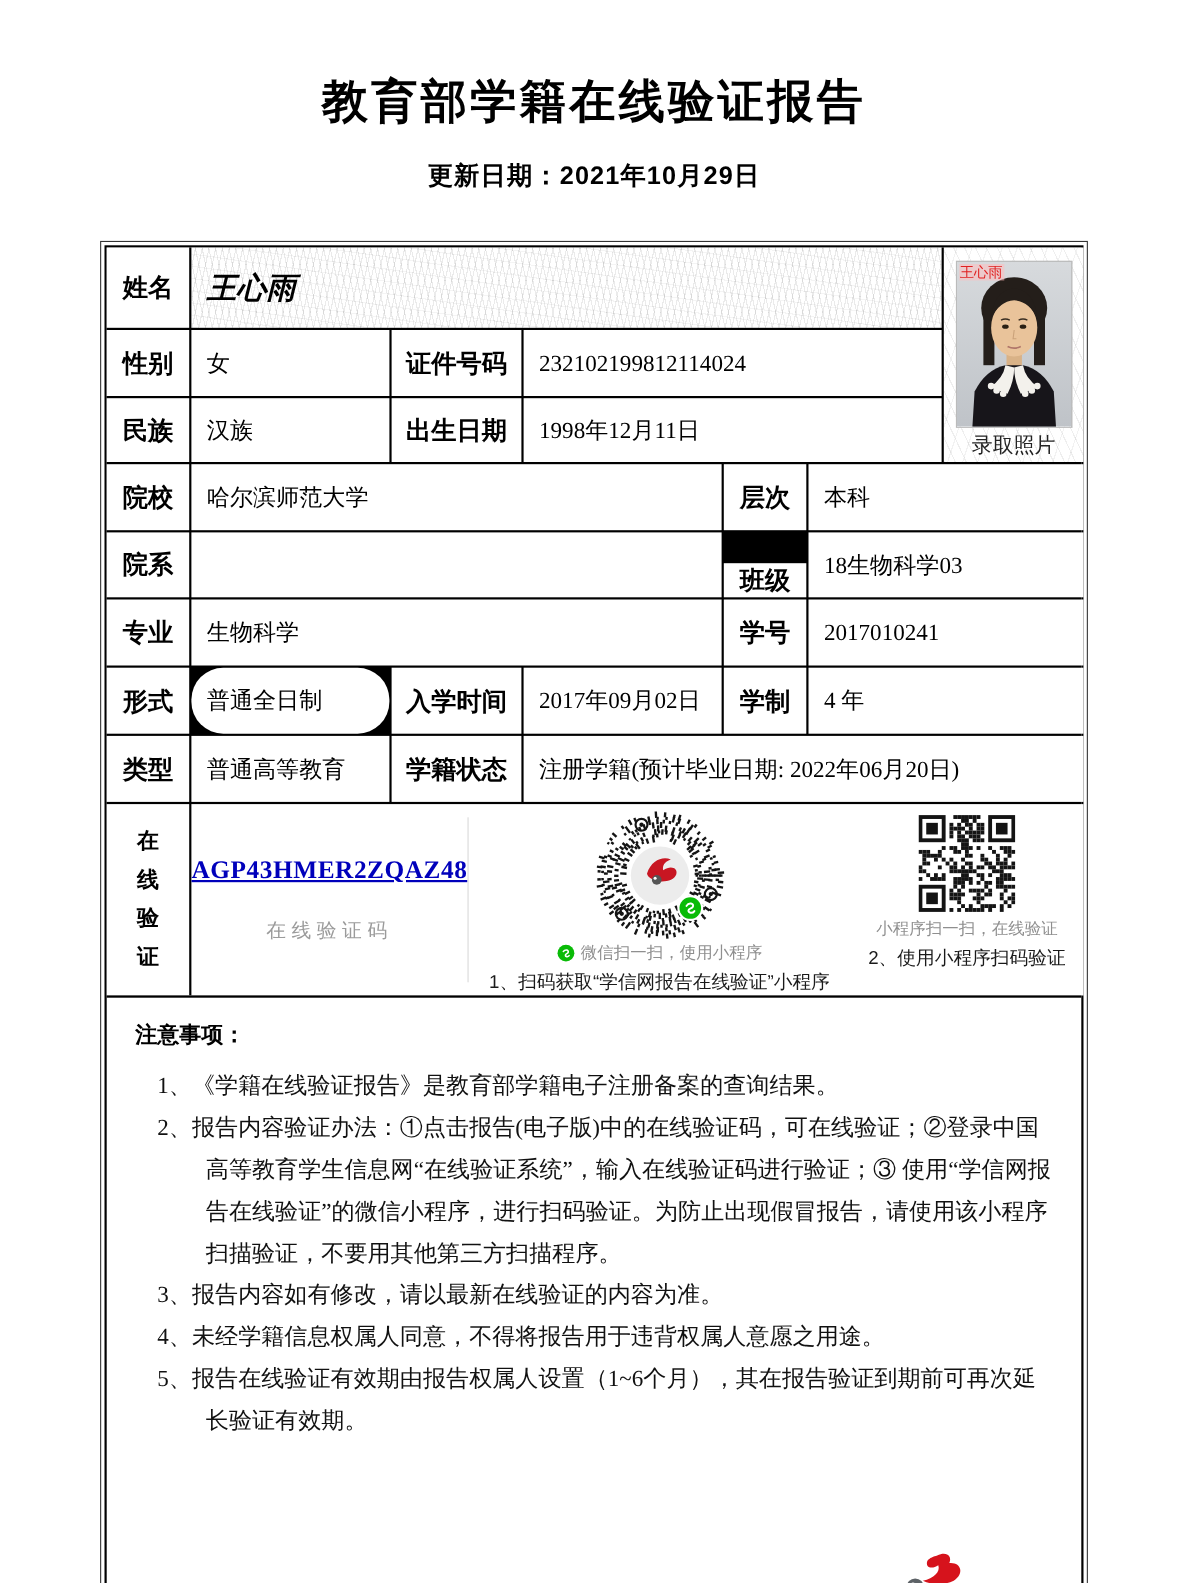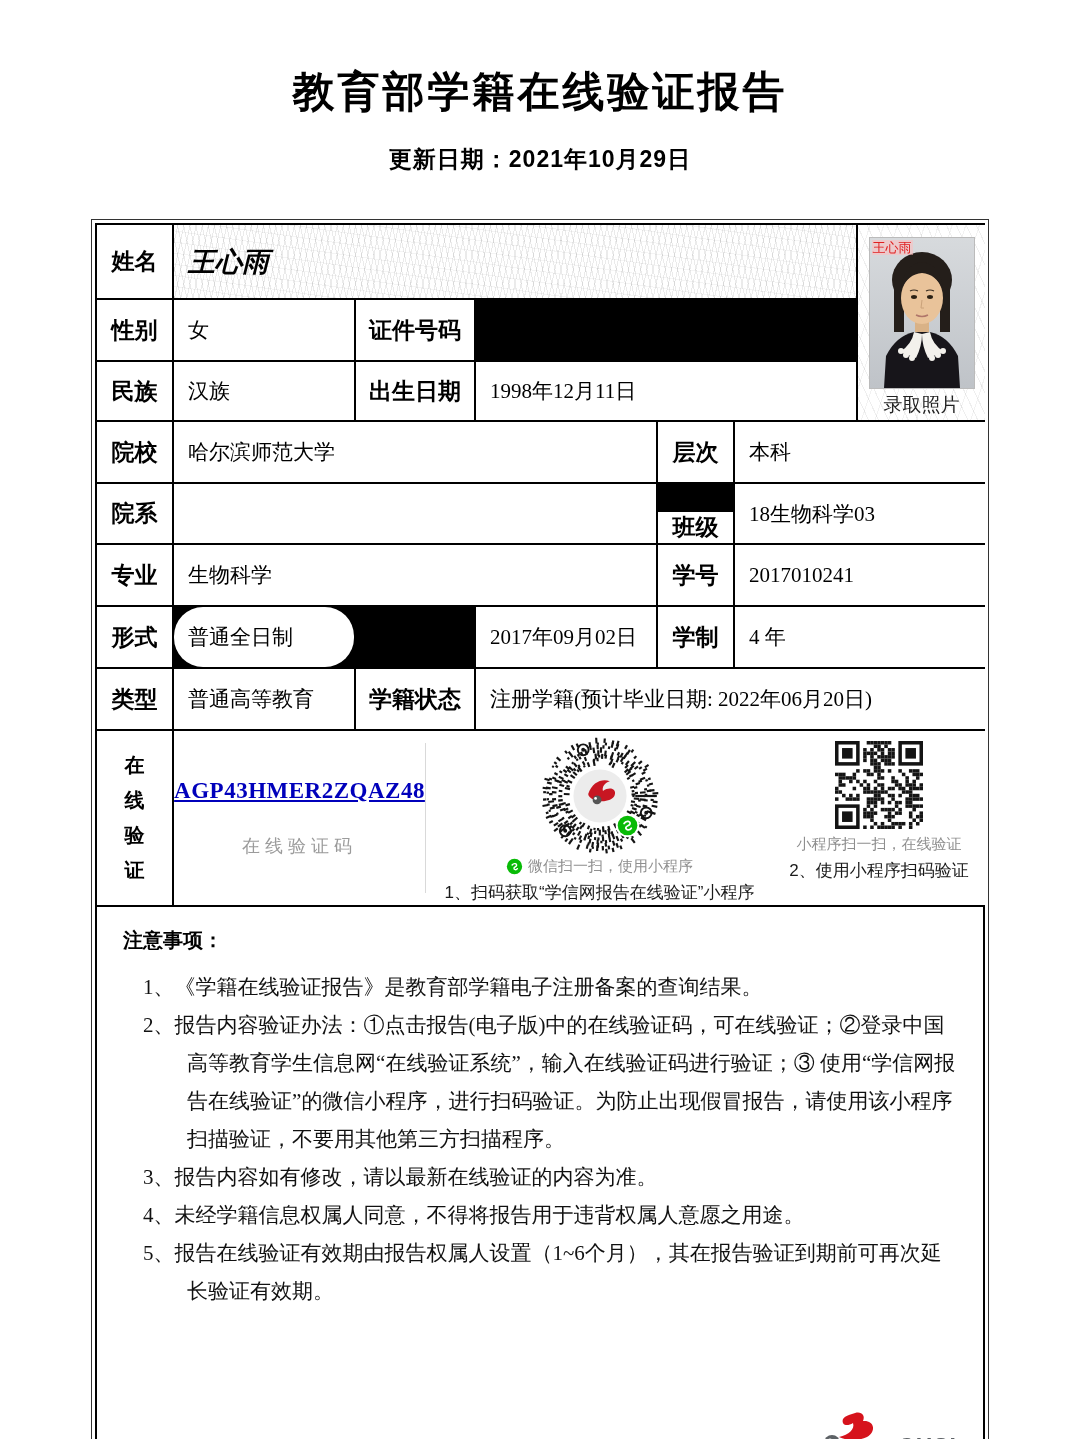--- a/index.html
+++ b/index.html
@@ -159,20 +159,21 @@
                 <circle cx="62" cy="120" r="3" fill="#f3f1ec"></circle>
             </svg>
             <span class="photo-name">王心雨</span>
           </div>
           <div class="photo-cap">录取照片</div>
         </div>
 
         <div class="cell lab" style="grid-column:1;grid-row:2;">性别</div>
         <div class="cell val" style="grid-column:2;grid-row:2;">女</div>
         <div class="cell lab" style="grid-column:3;grid-row:2;">证件号码</div>
+        <div class="cell val" style="grid-column:4/7;grid-row:2;">232102199812114024</div>
 
         <div class="cell lab" style="grid-column:1;grid-row:3;">民族</div>
         <div class="cell val" style="grid-column:2;grid-row:3;">汉族</div>
         <div class="cell lab" style="grid-column:3;grid-row:3;">出生日期</div>
         <div class="cell val" style="grid-column:4/7;grid-row:3;">1998年12月11日</div>
 
         <div class="cell lab" style="grid-column:1;grid-row:4;">院校</div>
         <div class="cell val" style="grid-column:2/5;grid-row:4;">哈尔滨师范大学</div>
         <div class="cell lab" style="grid-column:5;grid-row:4;">层次</div>
         <div class="cell val" style="grid-column:6/8;grid-row:4;">本科</div>
@@ -182,20 +183,21 @@
         <div class="cell lab" style="grid-column:5;grid-row:5;margin-top:28px;">班级</div>
         <div class="cell val" style="grid-column:6/8;grid-row:5;">18生物科学03</div>
 
         <div class="cell lab" style="grid-column:1;grid-row:6;">专业</div>
         <div class="cell val" style="grid-column:2/5;grid-row:6;">生物科学</div>
         <div class="cell lab" style="grid-column:5;grid-row:6;">学号</div>
         <div class="cell val" style="grid-column:6/8;grid-row:6;">2017010241</div>
 
         <div class="cell lab" style="grid-column:1;grid-row:7;">形式</div>
         <div class="cell val" style="grid-column:2;grid-row:7;border-radius:29px;">普通全日制</div>
+        <div class="cell lab" style="grid-column:3;grid-row:7;">入学时间</div>
         <div class="cell val" style="grid-column:4;grid-row:7;">2017年09月02日</div>
         <div class="cell lab" style="grid-column:5;grid-row:7;">学制</div>
         <div class="cell val" style="grid-column:6/8;grid-row:7;">4 年</div>
 
         <div class="cell lab" style="grid-column:1;grid-row:8;">类型</div>
         <div class="cell val" style="grid-column:2;grid-row:8;">普通高等教育</div>
         <div class="cell lab" style="grid-column:3;grid-row:8;">学籍状态</div>
         <div class="cell val" style="grid-column:4/8;grid-row:8;">注册学籍(预计毕业日期: 2022年06月20日)</div>
 
         <div class="cell vlabel-cell" style="grid-column:1;grid-row:9;">

